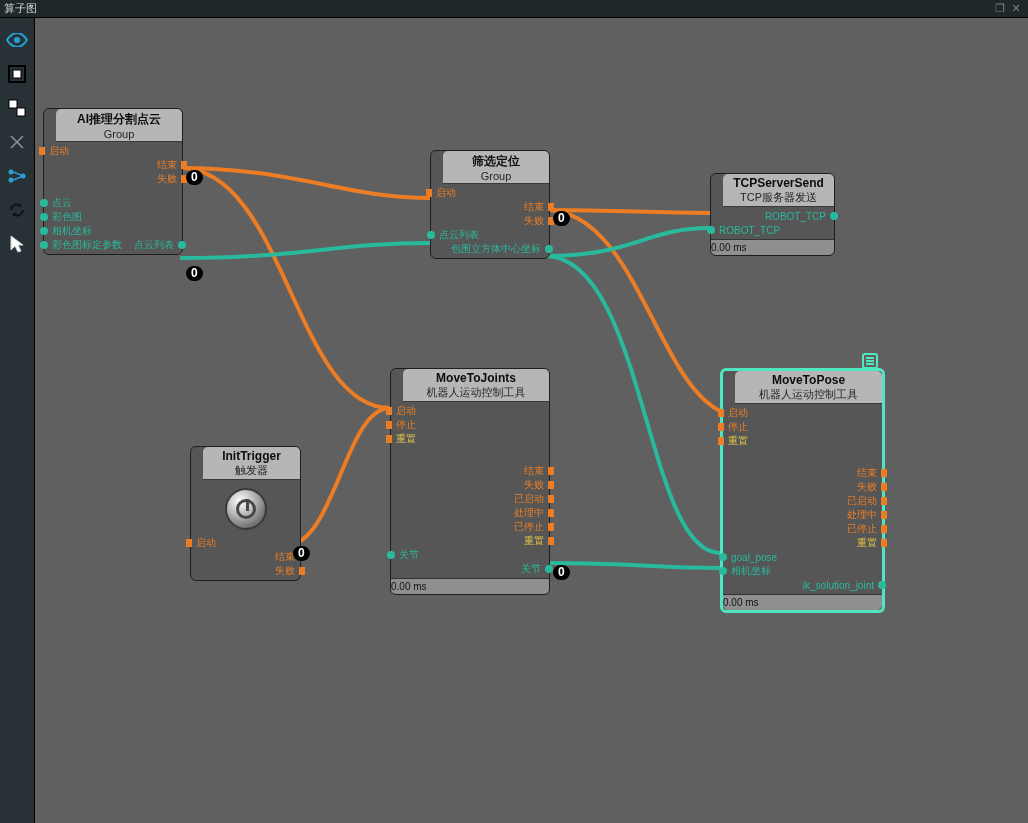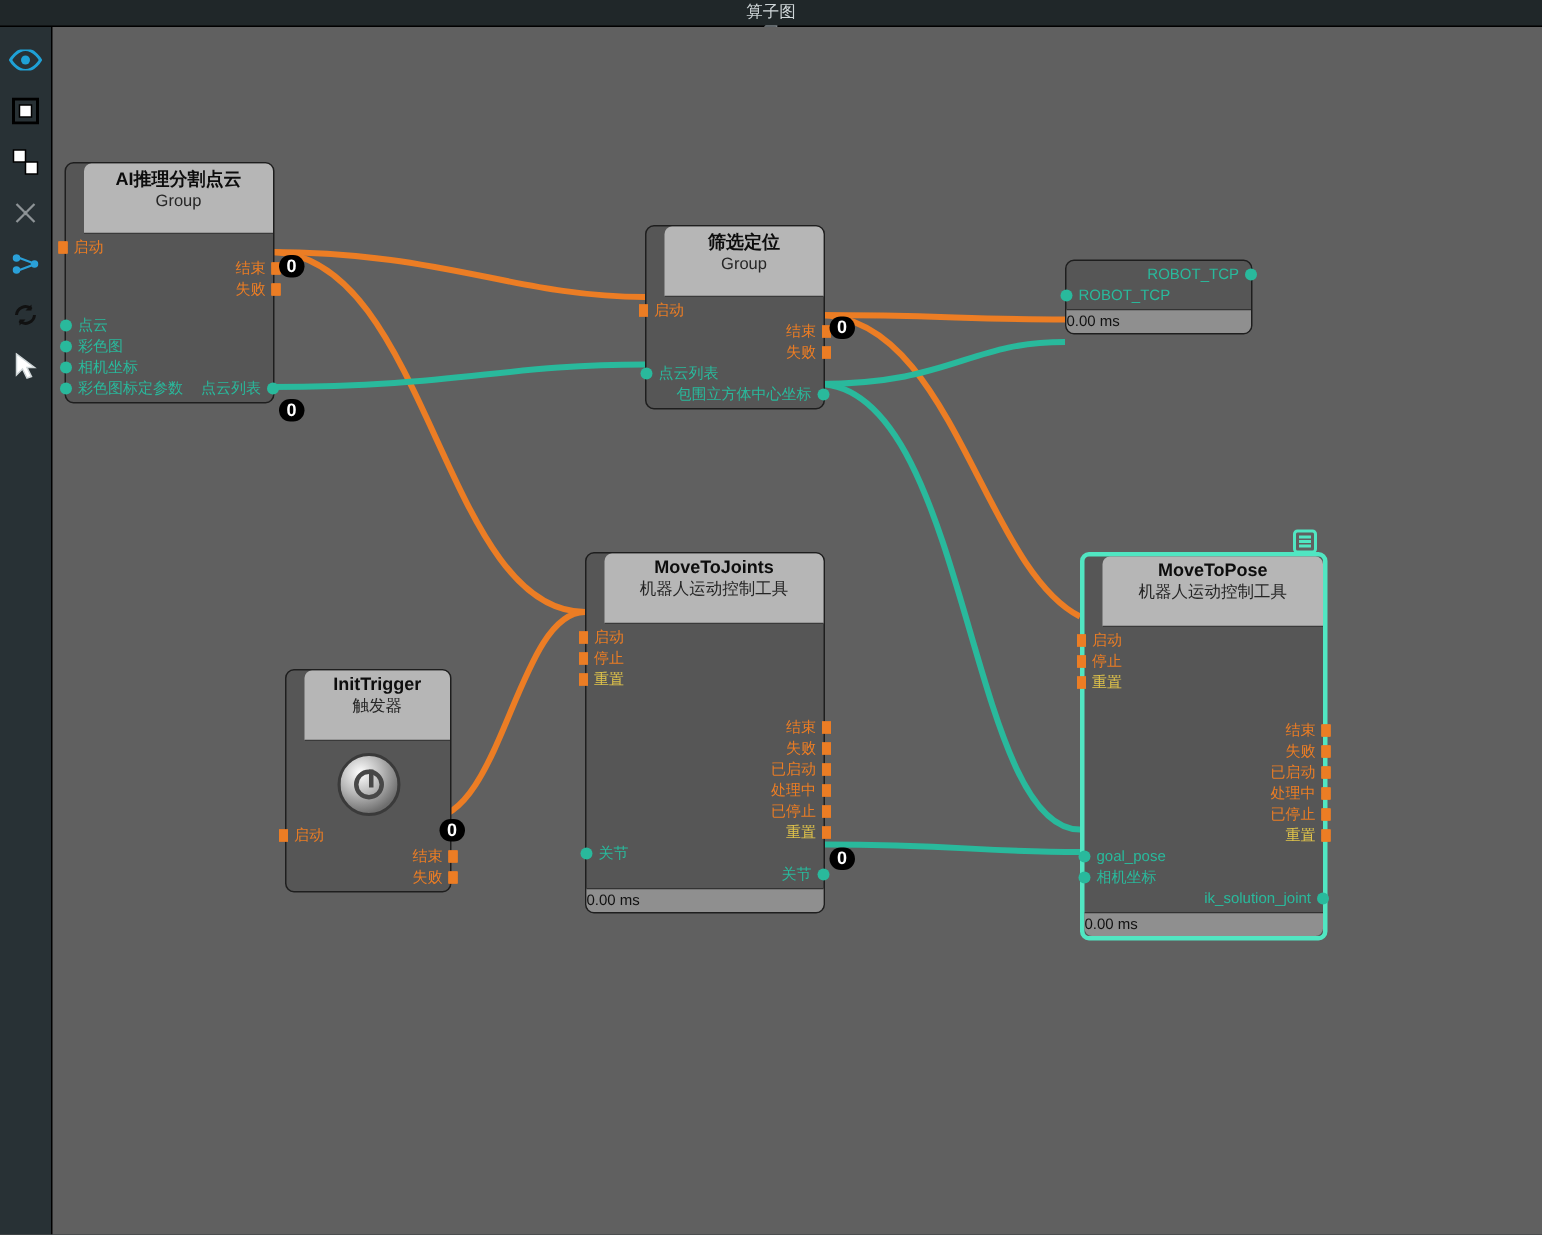--- a/index.html
+++ b/index.html
@@ -13,21 +13,20 @@
   }
   .titlebar {
     height: 18px;
     background: #202729;
     color: #cfd6d8;
     font-size: 11px;
     display: flex;
     align-items: center;
     padding: 0 4px;
     border-bottom: 1px solid #000;
-    flex-direction: column;
   }
   .titlebar-title { flex: 1; }
   .titlebar-icn { width: 16px; text-align: center; cursor: pointer; color:#7c8388; }
   .main { display: flex; height: 805px; }
   .sidebar {
     width: 34px;
     background: #283135;
     display: flex;
     flex-direction: column;
     align-items: center;
@@ -61,21 +60,21 @@
     font-size: 11px;
     color: #c6cbcc;
   }
   .node.selected {
     border: 3px solid #51e6c2;
   }
   .node-header {
     background: #b6b6b6;
     color: #0d0d0d;
     text-align: center;
-    padding: 2px 2px 15px;
+    padding: 2px 2px 1px;
     border-radius: 5px 5px 0 0;
     border-bottom: 1px solid #3a3a3a;
     margin-left: 12px;
   }
   .node-title { font-size: 12px; font-weight: 600; }
   .node-subtitle { font-size: 11px; color: #262626; }
   .node-body { padding: 2px 4px; min-height: 10px; }
   .port-row { display: flex; justify-content: space-between; align-items: center; height: 14px; }
   .port-left, .port-right { display:flex; align-items:center; gap:4px; font-size:10px; }
   .port-right { flex-direction: row-reverse; text-align: right; }
@@ -299,20 +298,24 @@
             <div class="port-right">
               <span class="pc out c-teal"></span>
               <span class="lbl-t">包围立方体中心坐标</span>
             </div>
           </div>
       </div>
     </div>
     <div class="badge" style="left:518px; top:193px;">0</div>
 
     <div class="node" style="left:675px; top:155px; width:125px;">
+      <div class="node-header">
+        <div class="node-title">TCPServerSend</div>
+        <div class="node-subtitle">TCP服务器发送</div>
+      </div>
       <div class="node-body">
         <div class="port-row">
             <div></div>
             <div class="port-right">
               <span class="pc out c-teal"></span>
               <span class="lbl-t">ROBOT_TCP</span>
             </div>
           </div>
         <div class="port-row">
             <div class="port-left">

